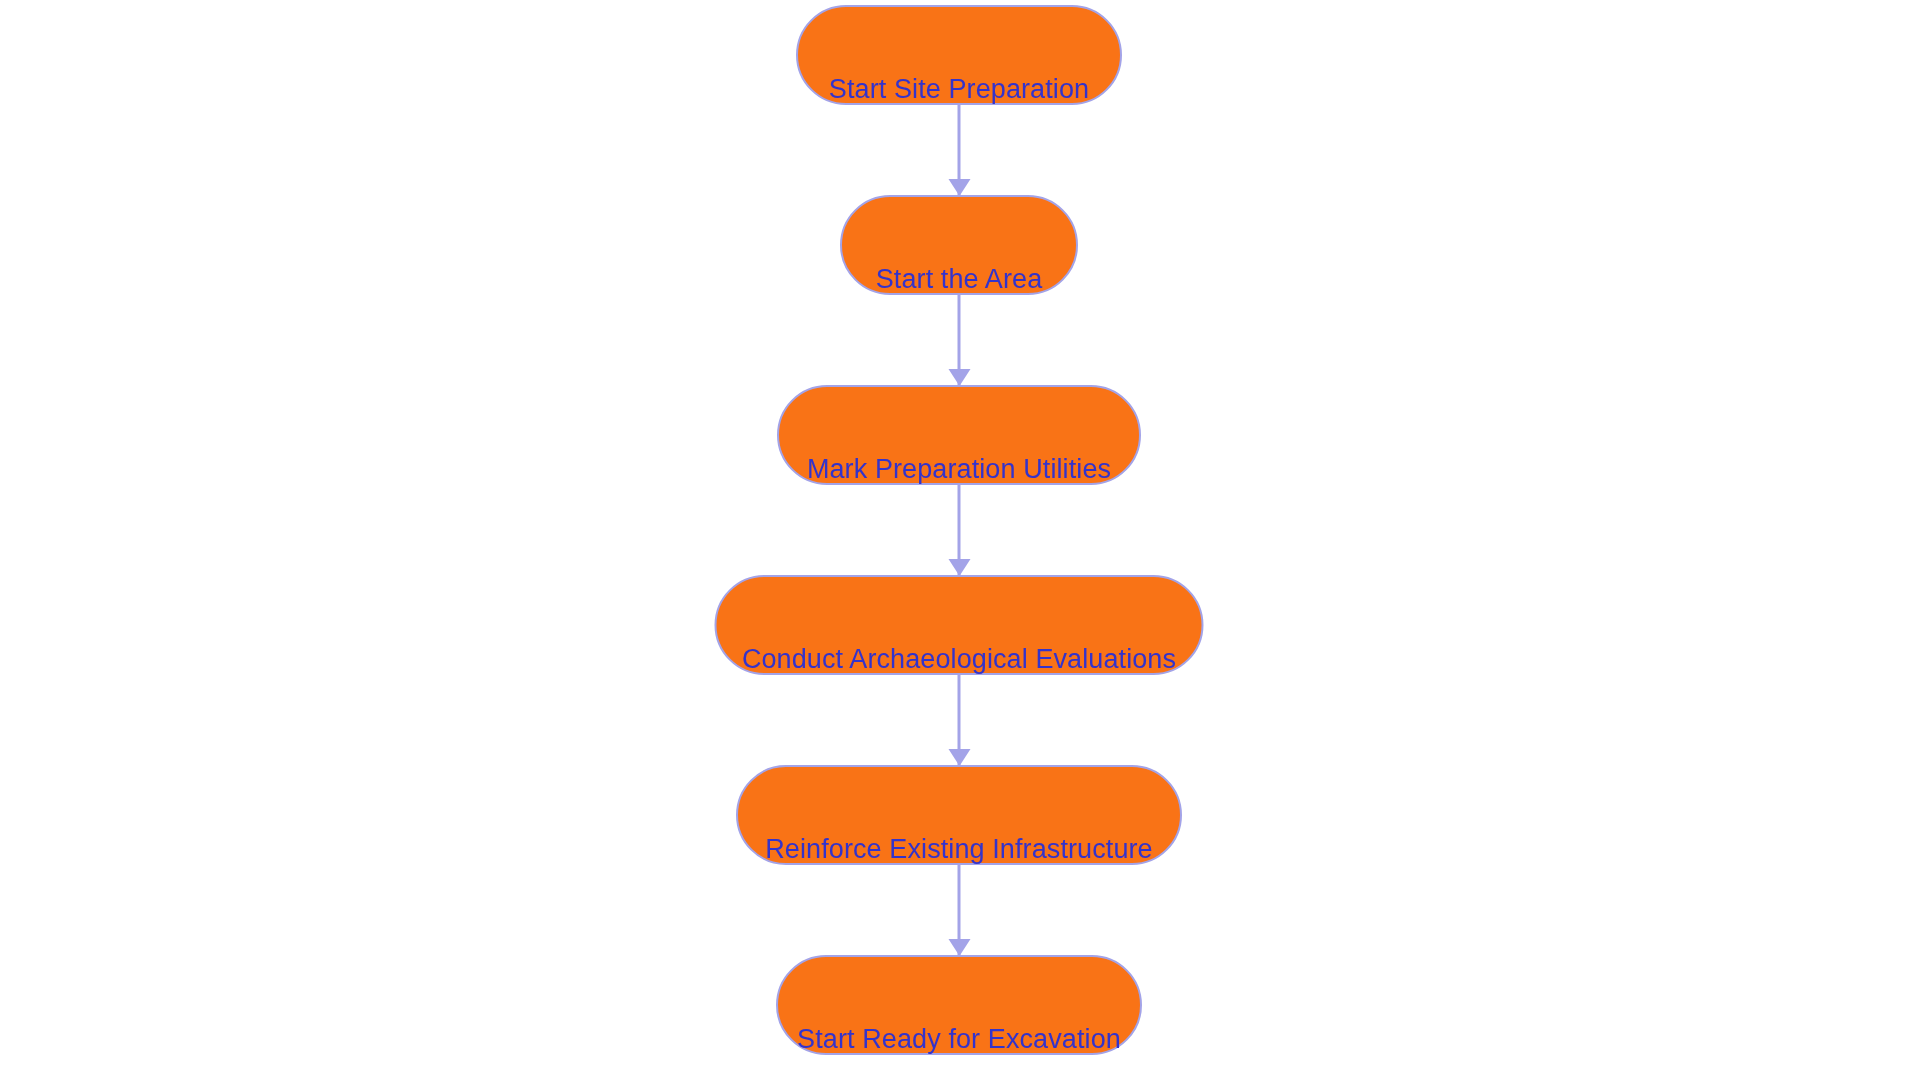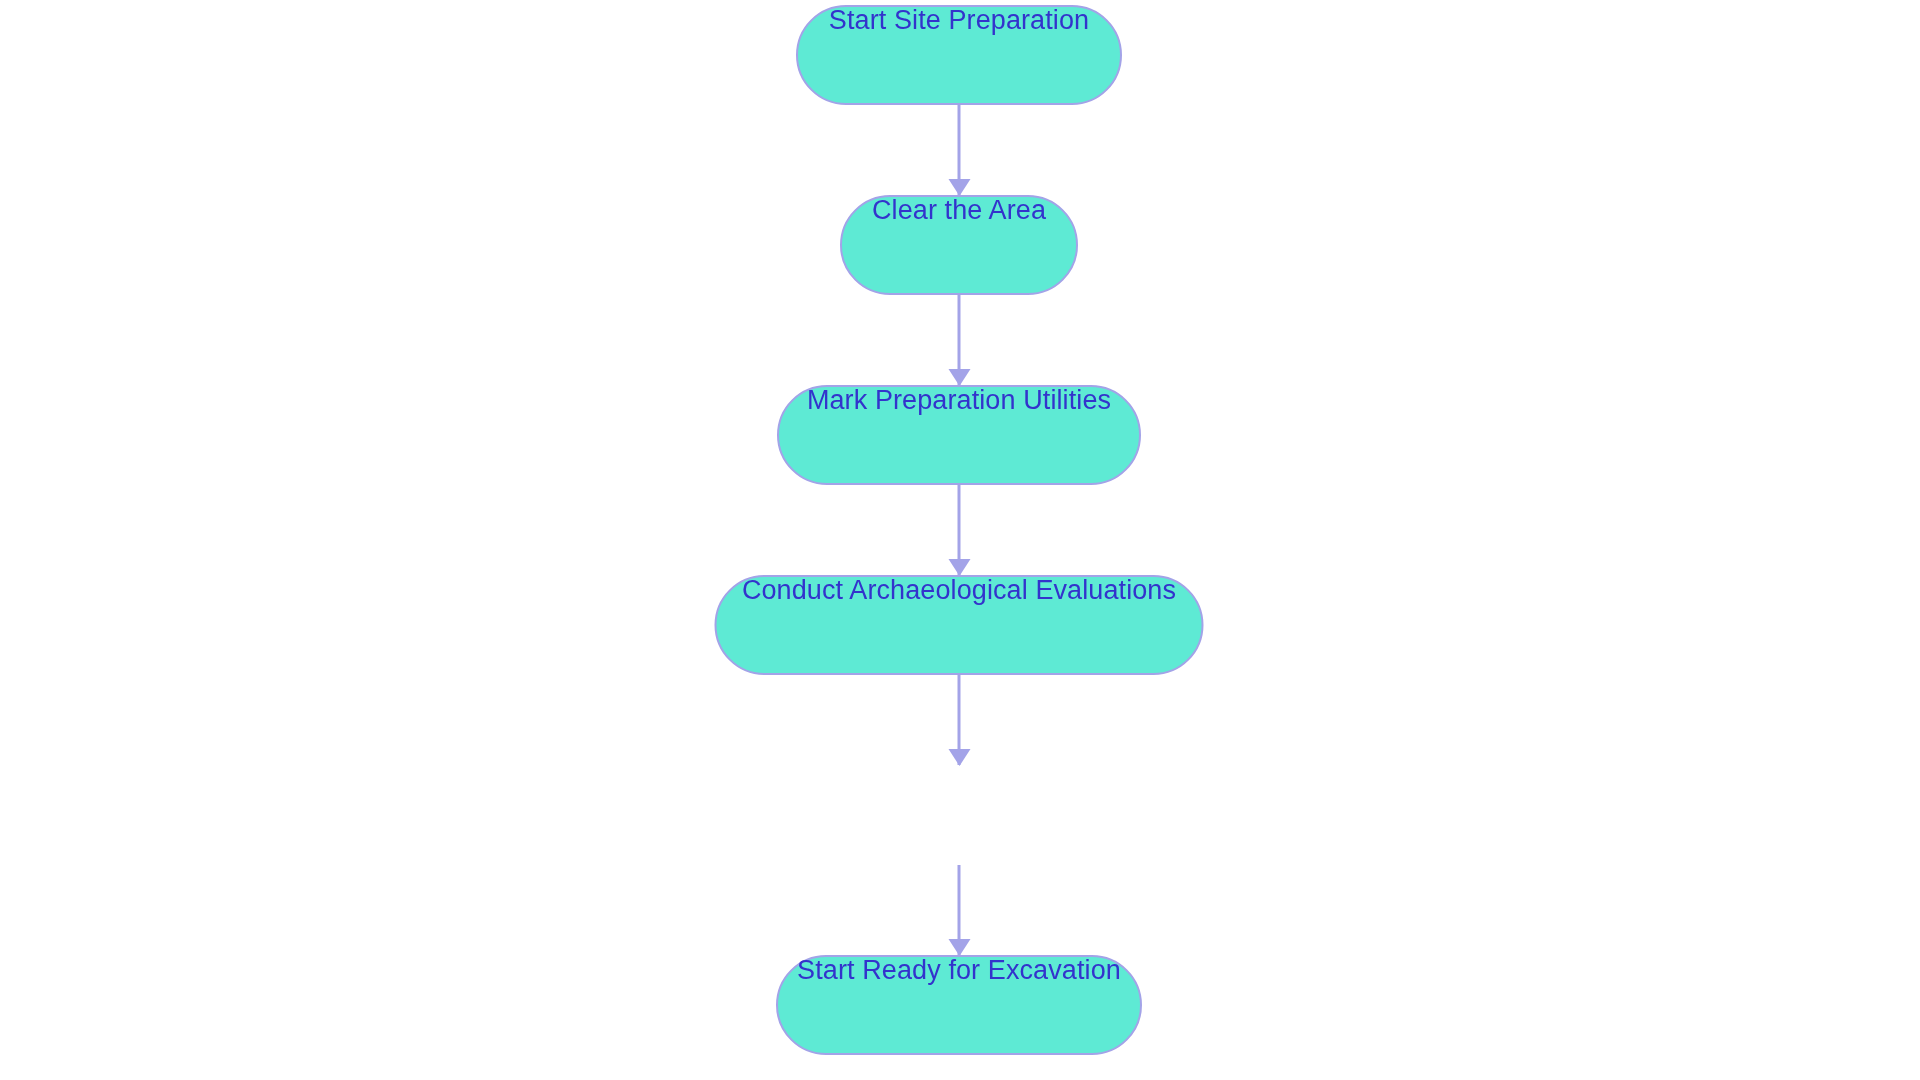--- a/index.html
+++ b/index.html
@@ -20,25 +20,25 @@
     width: 1920px;
     height: 1080px;
     background: #ffffff;
   }
 
   
   .node {
     position: absolute;
     box-sizing: border-box;
     display: flex;
-    align-items: flex-start;
+    align-items: flex-end;
     justify-content: center;
     height: 100px;
     border-radius: 50px;
-    background: #5eead4;
+    background: #f97316;
     border: 2px solid #a3a3e8;
     transform: translateX(-50%);
   }
   .node-label {
     font-family: "Liberation Sans", sans-serif;
     font-size: 27px;
     font-weight: 400;
     color: #3333cc;
     white-space: nowrap;
     letter-spacing: 0.1px;
@@ -85,37 +85,40 @@
 
 <div id="flowchart-canvas">
 
   <div class="node node-1">
     <span class="node-label">Start Site Preparation</span>
   </div>
 
   <div class="edge edge-1"></div>
 
   <div class="node node-2">
-    <span class="node-label">Clear the Area</span>
+    <span class="node-label">Start the Area</span>
   </div>
 
   <div class="edge edge-2"></div>
 
   <div class="node node-3">
     <span class="node-label">Mark Preparation Utilities</span>
   </div>
 
   <div class="edge edge-3"></div>
 
   <div class="node node-4">
     <span class="node-label">Conduct Archaeological Evaluations</span>
   </div>
 
   <div class="edge edge-4"></div>
 
+  <div class="node node-5">
+    <span class="node-label">Reinforce Existing Infrastructure</span>
+  </div>
 
   <div class="edge edge-5"></div>
 
   <div class="node node-6">
     <span class="node-label">Start Ready for Excavation</span>
   </div>
 
 </div>
 
 </body></html>

